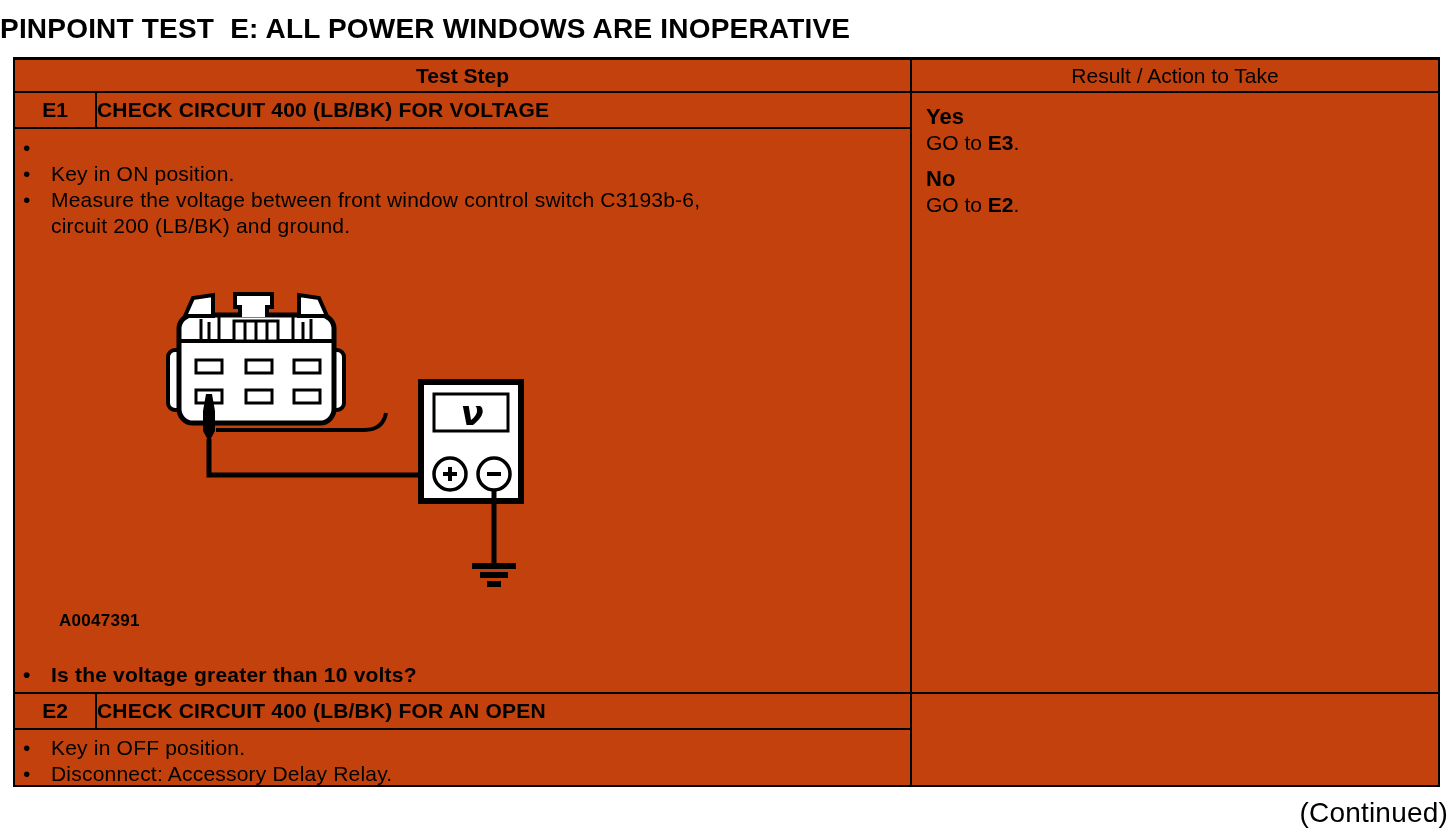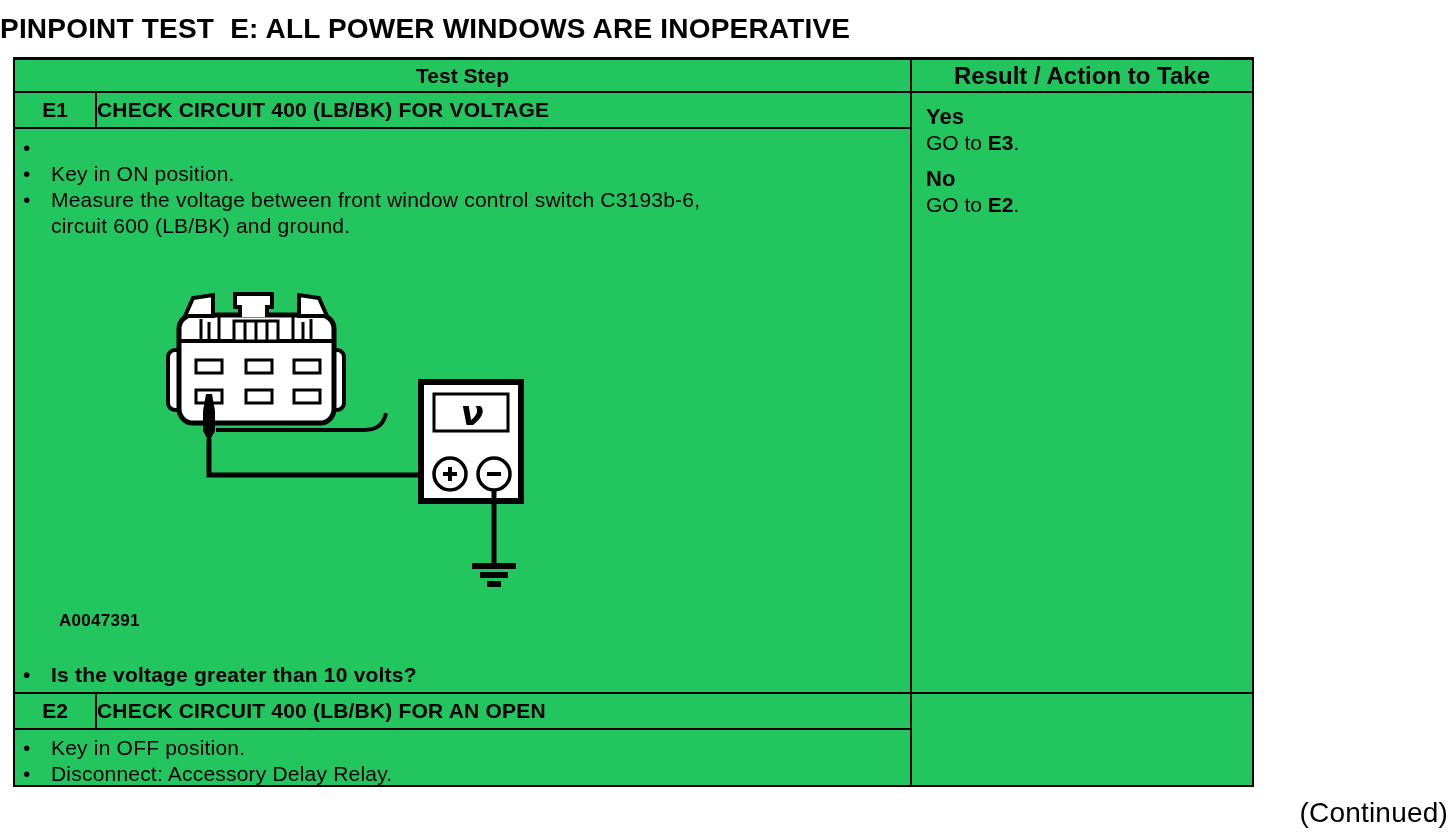--- a/index.html
+++ b/index.html
@@ -4,28 +4,28 @@
 <style>
   * { margin:0; padding:0; box-sizing:border-box; }
   html,body { width:1456px; height:836px; background:#ffffff; color:#000;
               font-family:"Liberation Sans","DejaVu Sans",sans-serif; }
   .page { position:relative; width:1456px; height:836px; background:#fff; overflow:hidden; }
 
   .page-title { position:absolute; top:13px; left:0; width:1208px; padding-right:24px;
                 text-align:left; font-size:28px; font-weight:bold; white-space:pre;
                 letter-spacing:0.2px; }
 
-  .ptable { position:absolute; left:13px; top:57px; width:1241px;
-            border:2px solid #000; border-top-width:3px; background:#22c55e; }
+  .ptable { position:absolute; left:13px; top:57px; width:1427px;
+            border:2px solid #000; border-top-width:3px; background:#c2410c; }
 
   .thead { display:flex; height:33px; border-bottom:2px solid #000; }
   .th-left  { width:897px; border-right:2px solid #000; display:flex; align-items:center;
               justify-content:center; font-weight:bold; font-size:21px; }
   .th-right { flex:1; display:flex; align-items:center; justify-content:center;
-              font-weight:bold; font-size:24px; }
+              font-weight:normal; font-size:21px; }
 
   .block { display:flex; align-items:stretch; }
   .block-e1 { border-bottom:2px solid #000; }
   .block-left { width:897px; border-right:2px solid #000; }
   .block-right { flex:1; display:flex; flex-direction:column; }
 
   .step-head { display:flex; height:36px; border-bottom:2px solid #000; }
   .step-num  { width:82px; border-right:2px solid #000; display:flex; align-items:center;
                justify-content:center; font-weight:bold; font-size:21px; }
   .step-title{ flex:1; display:flex; align-items:center; padding-left:0;
@@ -74,21 +74,21 @@
         <div class="detail-e1">
           <div class="bullet">
             <span class="dot">•</span>
           </div>
           <div class="bullet">
             <span class="dot">•</span>
             <span class="txt">Key in ON position.</span>
           </div>
           <div class="bullet">
             <span class="dot">•</span>
-            <span class="txt">Measure the voltage between front window control switch C3193b-6, circuit 600 (LB/BK) and ground.</span>
+            <span class="txt">Measure the voltage between front window control switch C3193b-6, circuit 200 (LB/BK) and ground.</span>
           </div>
 
           <svg class="fig-svg" width="380" height="310" viewBox="0 0 380 310">
 
             <rect x="12" y="67" width="16" height="60" rx="7" fill="#fff" stroke="#000" stroke-width="4"></rect>
             <rect x="172" y="67" width="16" height="60" rx="7" fill="#fff" stroke="#000" stroke-width="4"></rect>
 
             <path d="M 60 147 H 208 Q 227 147 230 130" fill="none" stroke="#000" stroke-width="4"></path>
 
             <rect x="23" y="32" width="155" height="108" rx="14" fill="#fff" stroke="#000" stroke-width="5"></rect>

